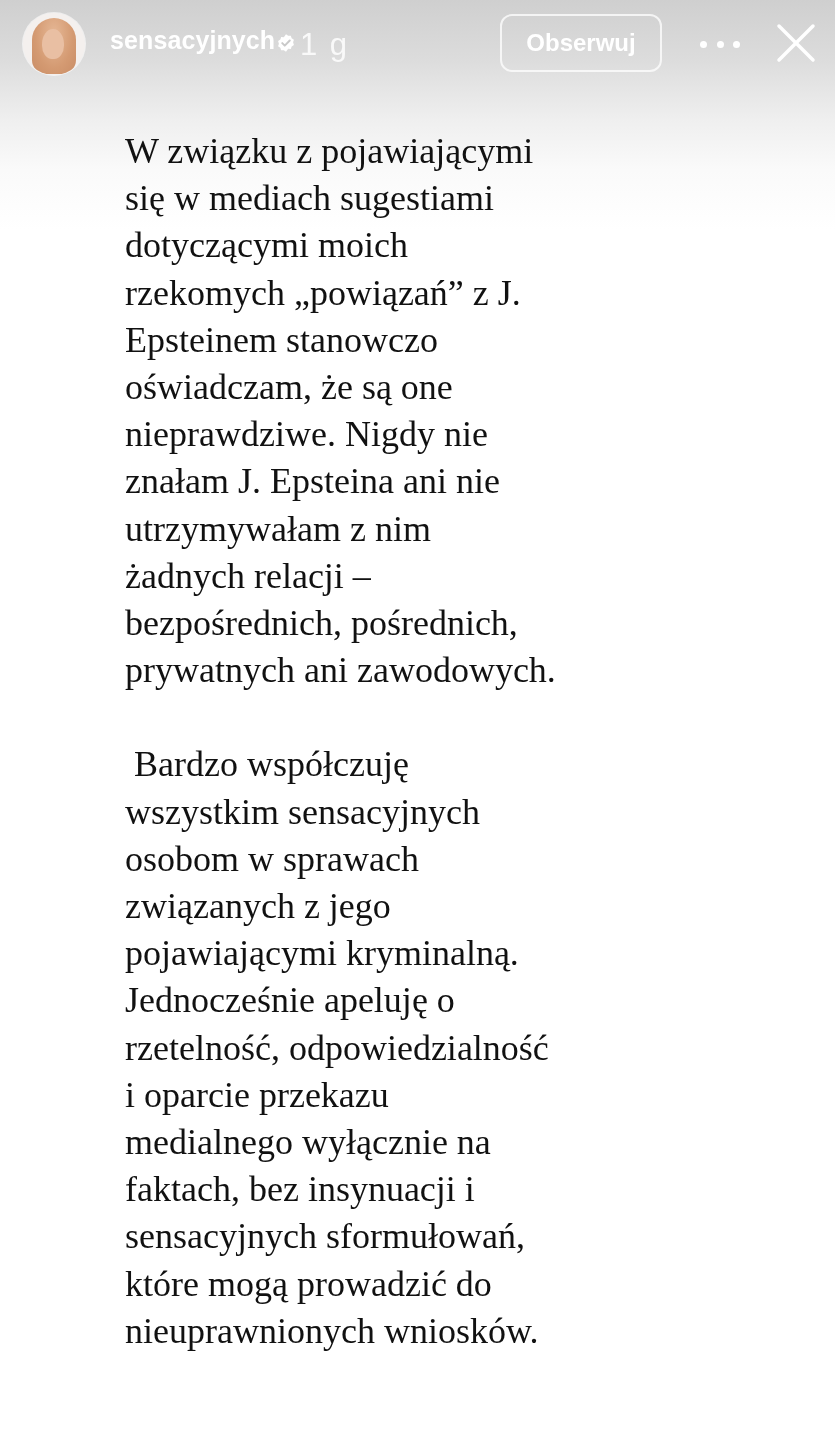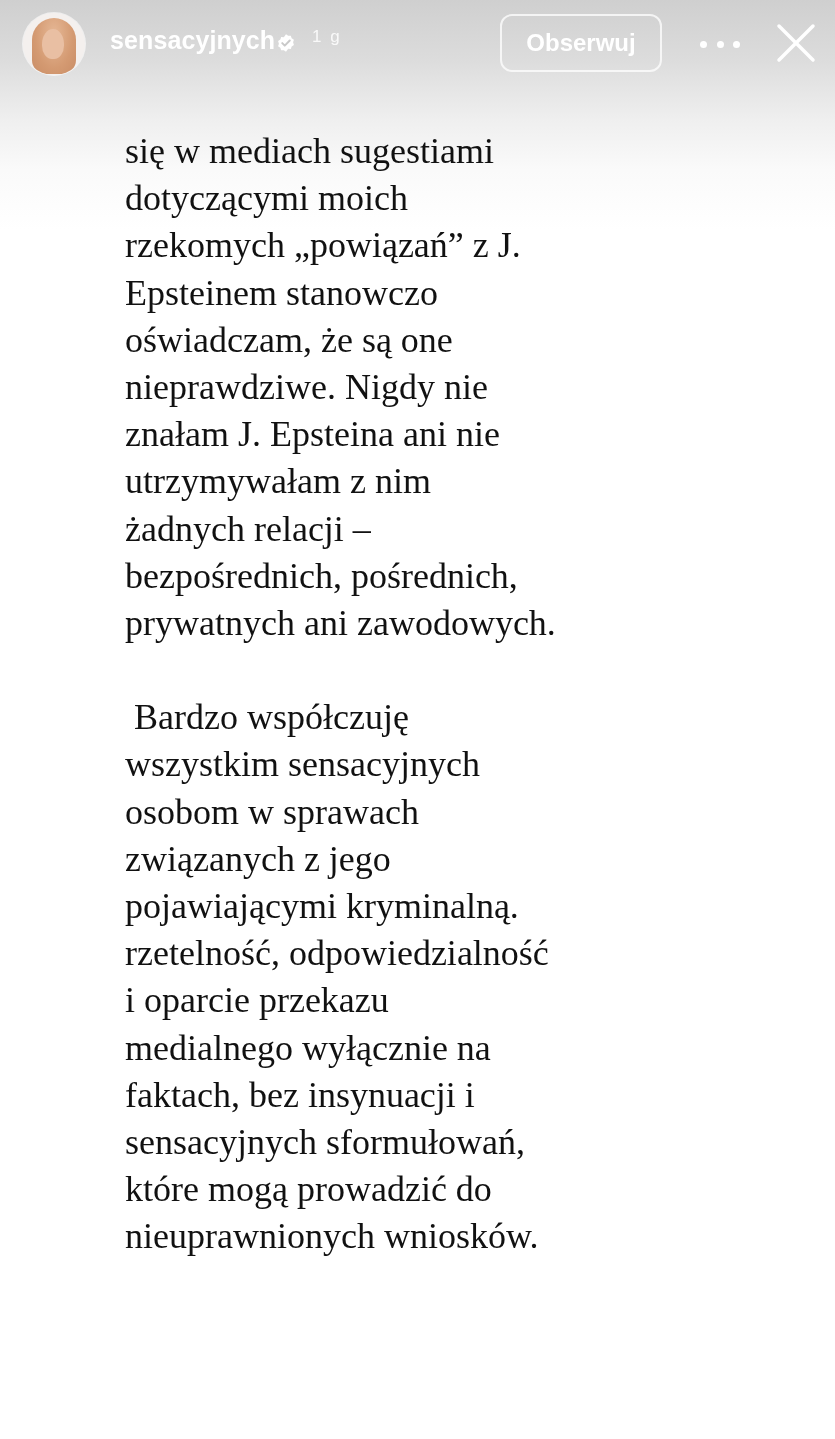--- a/index.html
+++ b/index.html
@@ -63,24 +63,24 @@
     }
     .verified {
       position: absolute;
       left: 276px;
       top: 33px;
       width: 20px;
       height: 20px;
     }
     .time {
       position: absolute;
-      left: 312px;
+      left: 300px;
       top: 27px;
       font-family: "Liberation Sans", sans-serif;
-      font-size: 17px;
+      font-size: 31px;
       color: #ffffff;
       opacity: 0.85;
       letter-spacing: 2px;
     }
     .follow-btn {
       position: absolute;
       left: 500px;
       top: 14px;
       width: 162px;
       height: 58px;
@@ -166,37 +166,39 @@
       <span class="dot"></span>
     </div>
 
     <svg class="close-btn" viewBox="0 0 42 42">
       <line x1="4" y1="4" x2="38" y2="38" stroke="#ffffff" stroke-width="3.5" stroke-linecap="round"></line>
       <line x1="38" y1="4" x2="4" y2="38" stroke="#ffffff" stroke-width="3.5" stroke-linecap="round"></line>
     </svg>
   </div>
 
   <div class="statement">
+    <span class="line">W związku z pojawiającymi</span>
     <span class="line">się w mediach sugestiami</span>
     <span class="line">dotyczącymi moich</span>
     <span class="line">rzekomych „powiązań” z J.</span>
     <span class="line">Epsteinem stanowczo</span>
     <span class="line">oświadczam, że są one</span>
     <span class="line">nieprawdziwe. Nigdy nie</span>
     <span class="line">znałam J. Epsteina ani nie</span>
     <span class="line">utrzymywałam z nim</span>
     <span class="line">żadnych relacji –</span>
     <span class="line">bezpośrednich, pośrednich,</span>
     <span class="line">prywatnych ani zawodowych.</span>
     <span class="gap"></span>
     <span class="line"> Bardzo współczuję</span>
     <span class="line">wszystkim sensacyjnych</span>
     <span class="line">osobom w sprawach</span>
     <span class="line">związanych z jego</span>
     <span class="line">pojawiającymi kryminalną.</span>
+    <span class="line">Jednocześnie apeluję o</span>
     <span class="line">rzetelność, odpowiedzialność</span>
     <span class="line">i oparcie przekazu</span>
     <span class="line">medialnego wyłącznie na</span>
     <span class="line">faktach, bez insynuacji i</span>
     <span class="line">sensacyjnych sformułowań,</span>
     <span class="line">które mogą prowadzić do</span>
     <span class="line">nieuprawnionych wniosków.</span>
   </div>
 
 </div>

